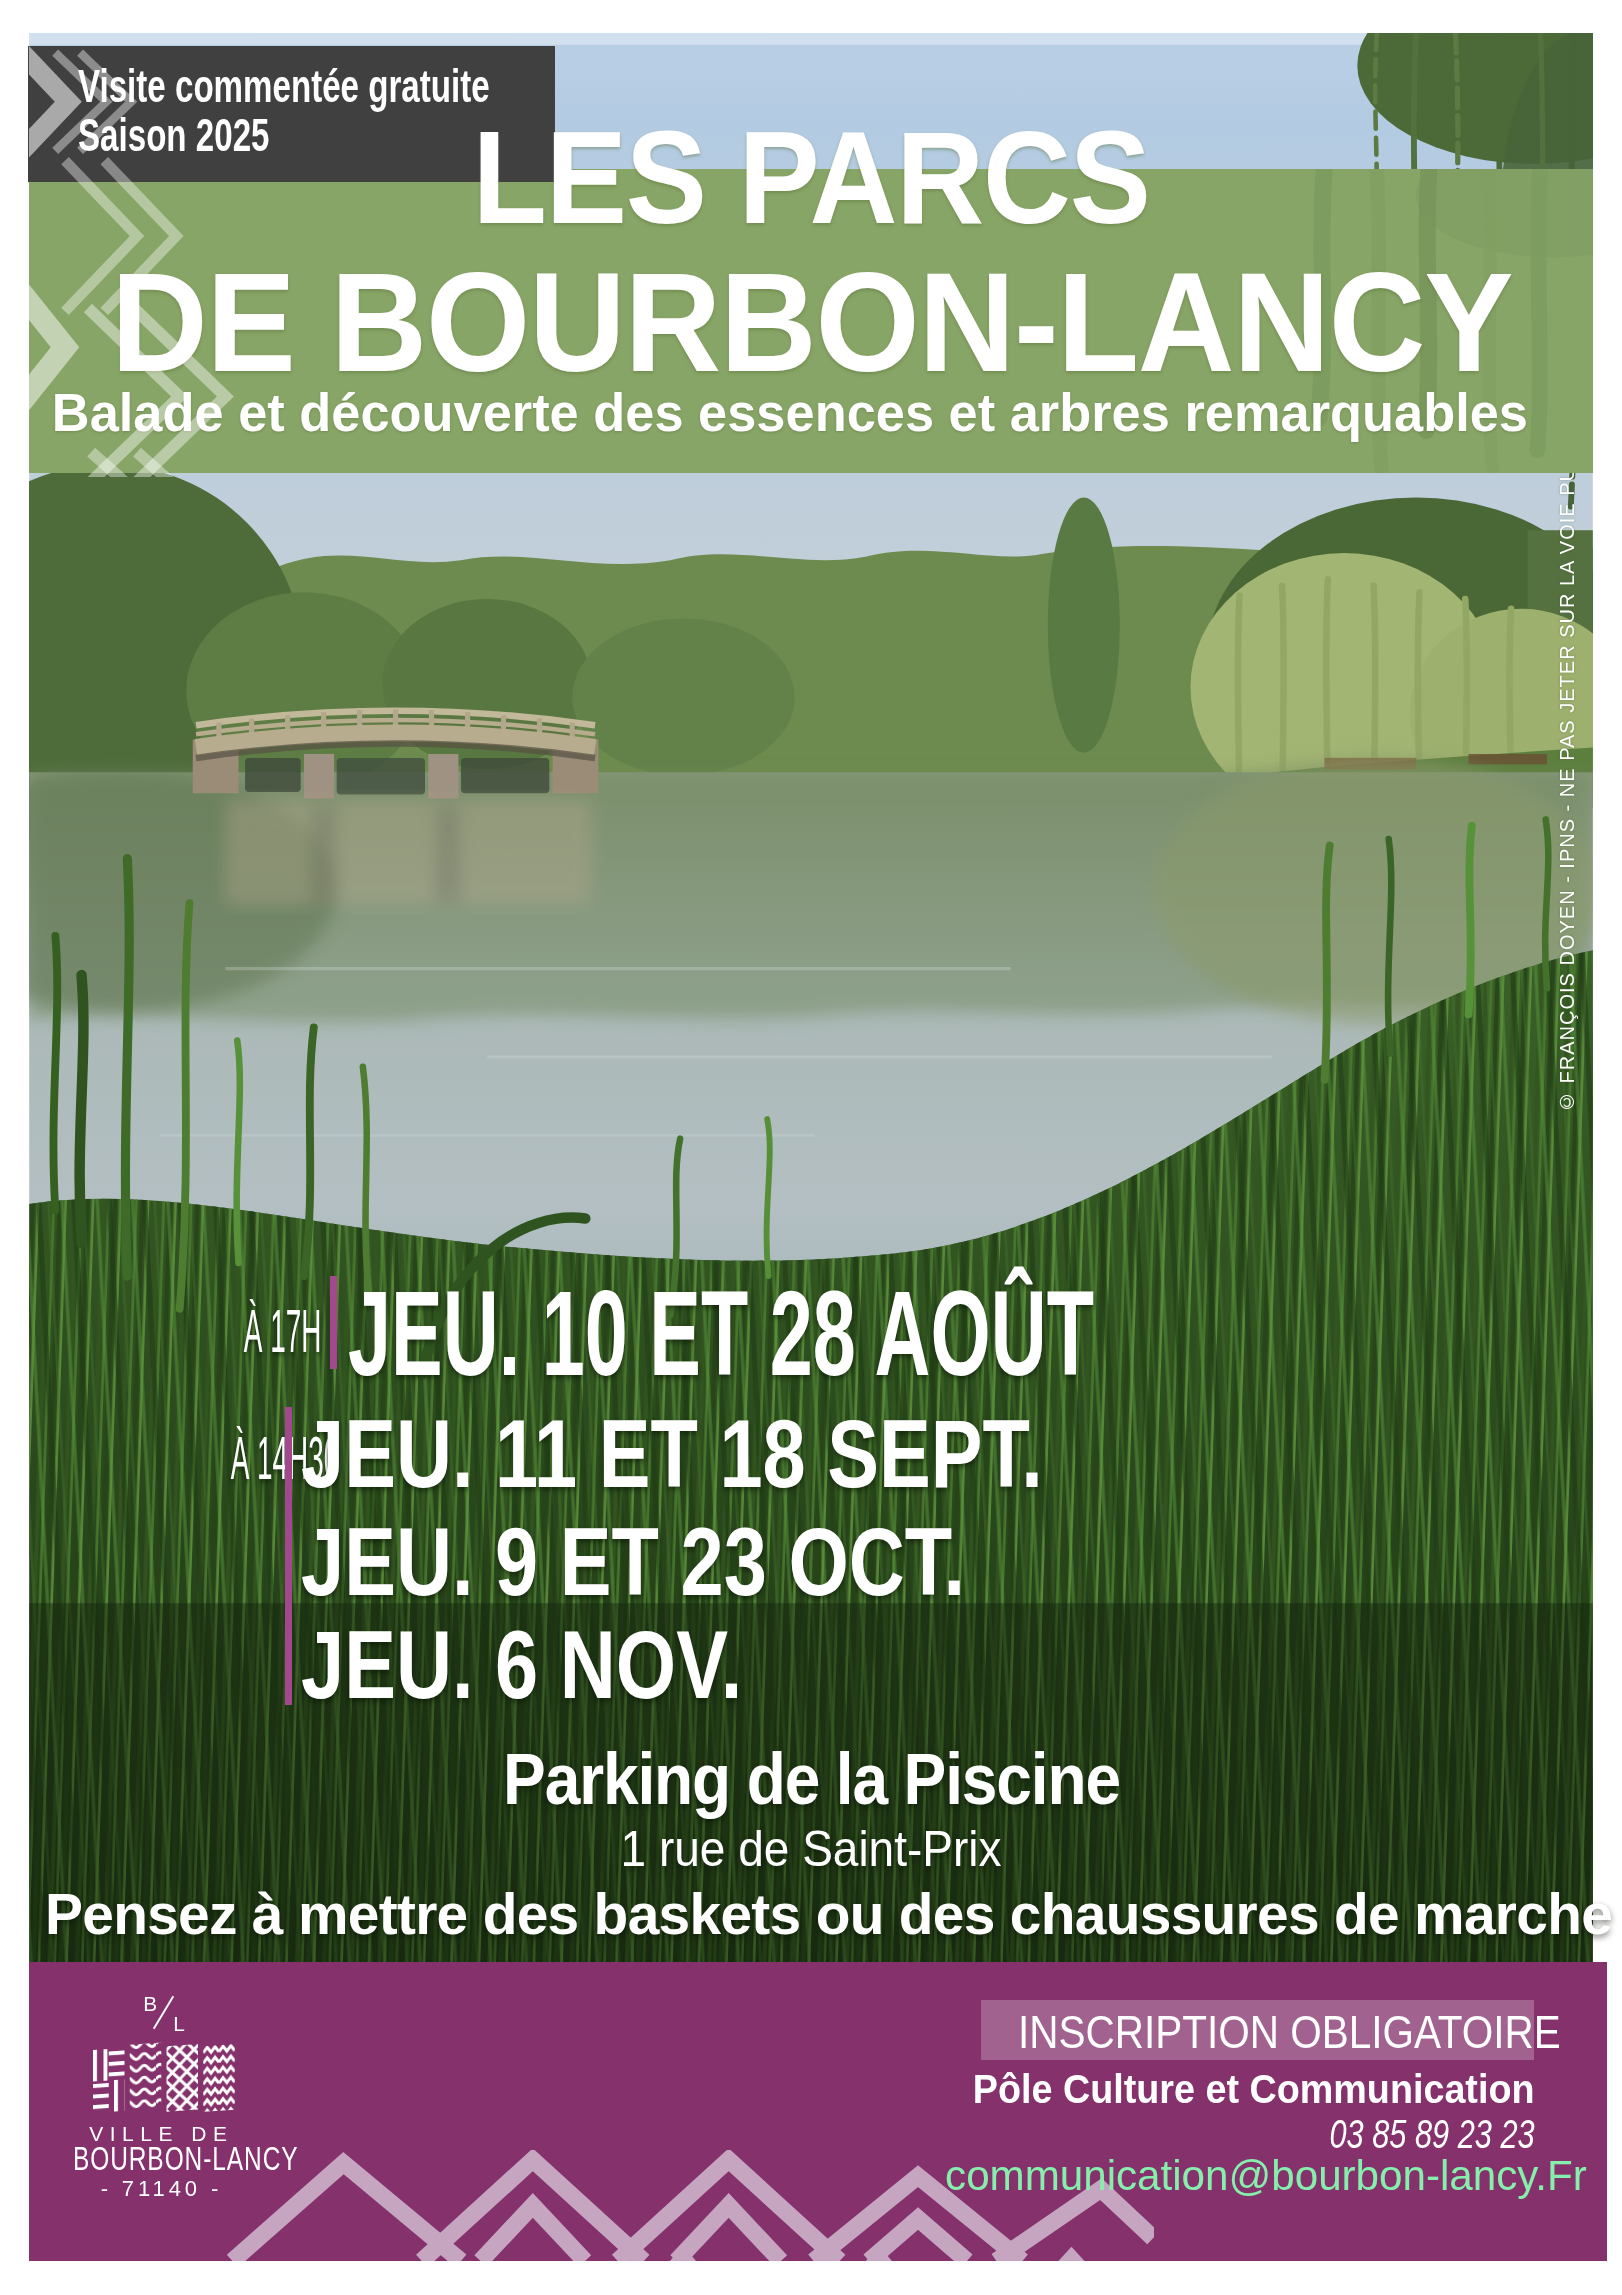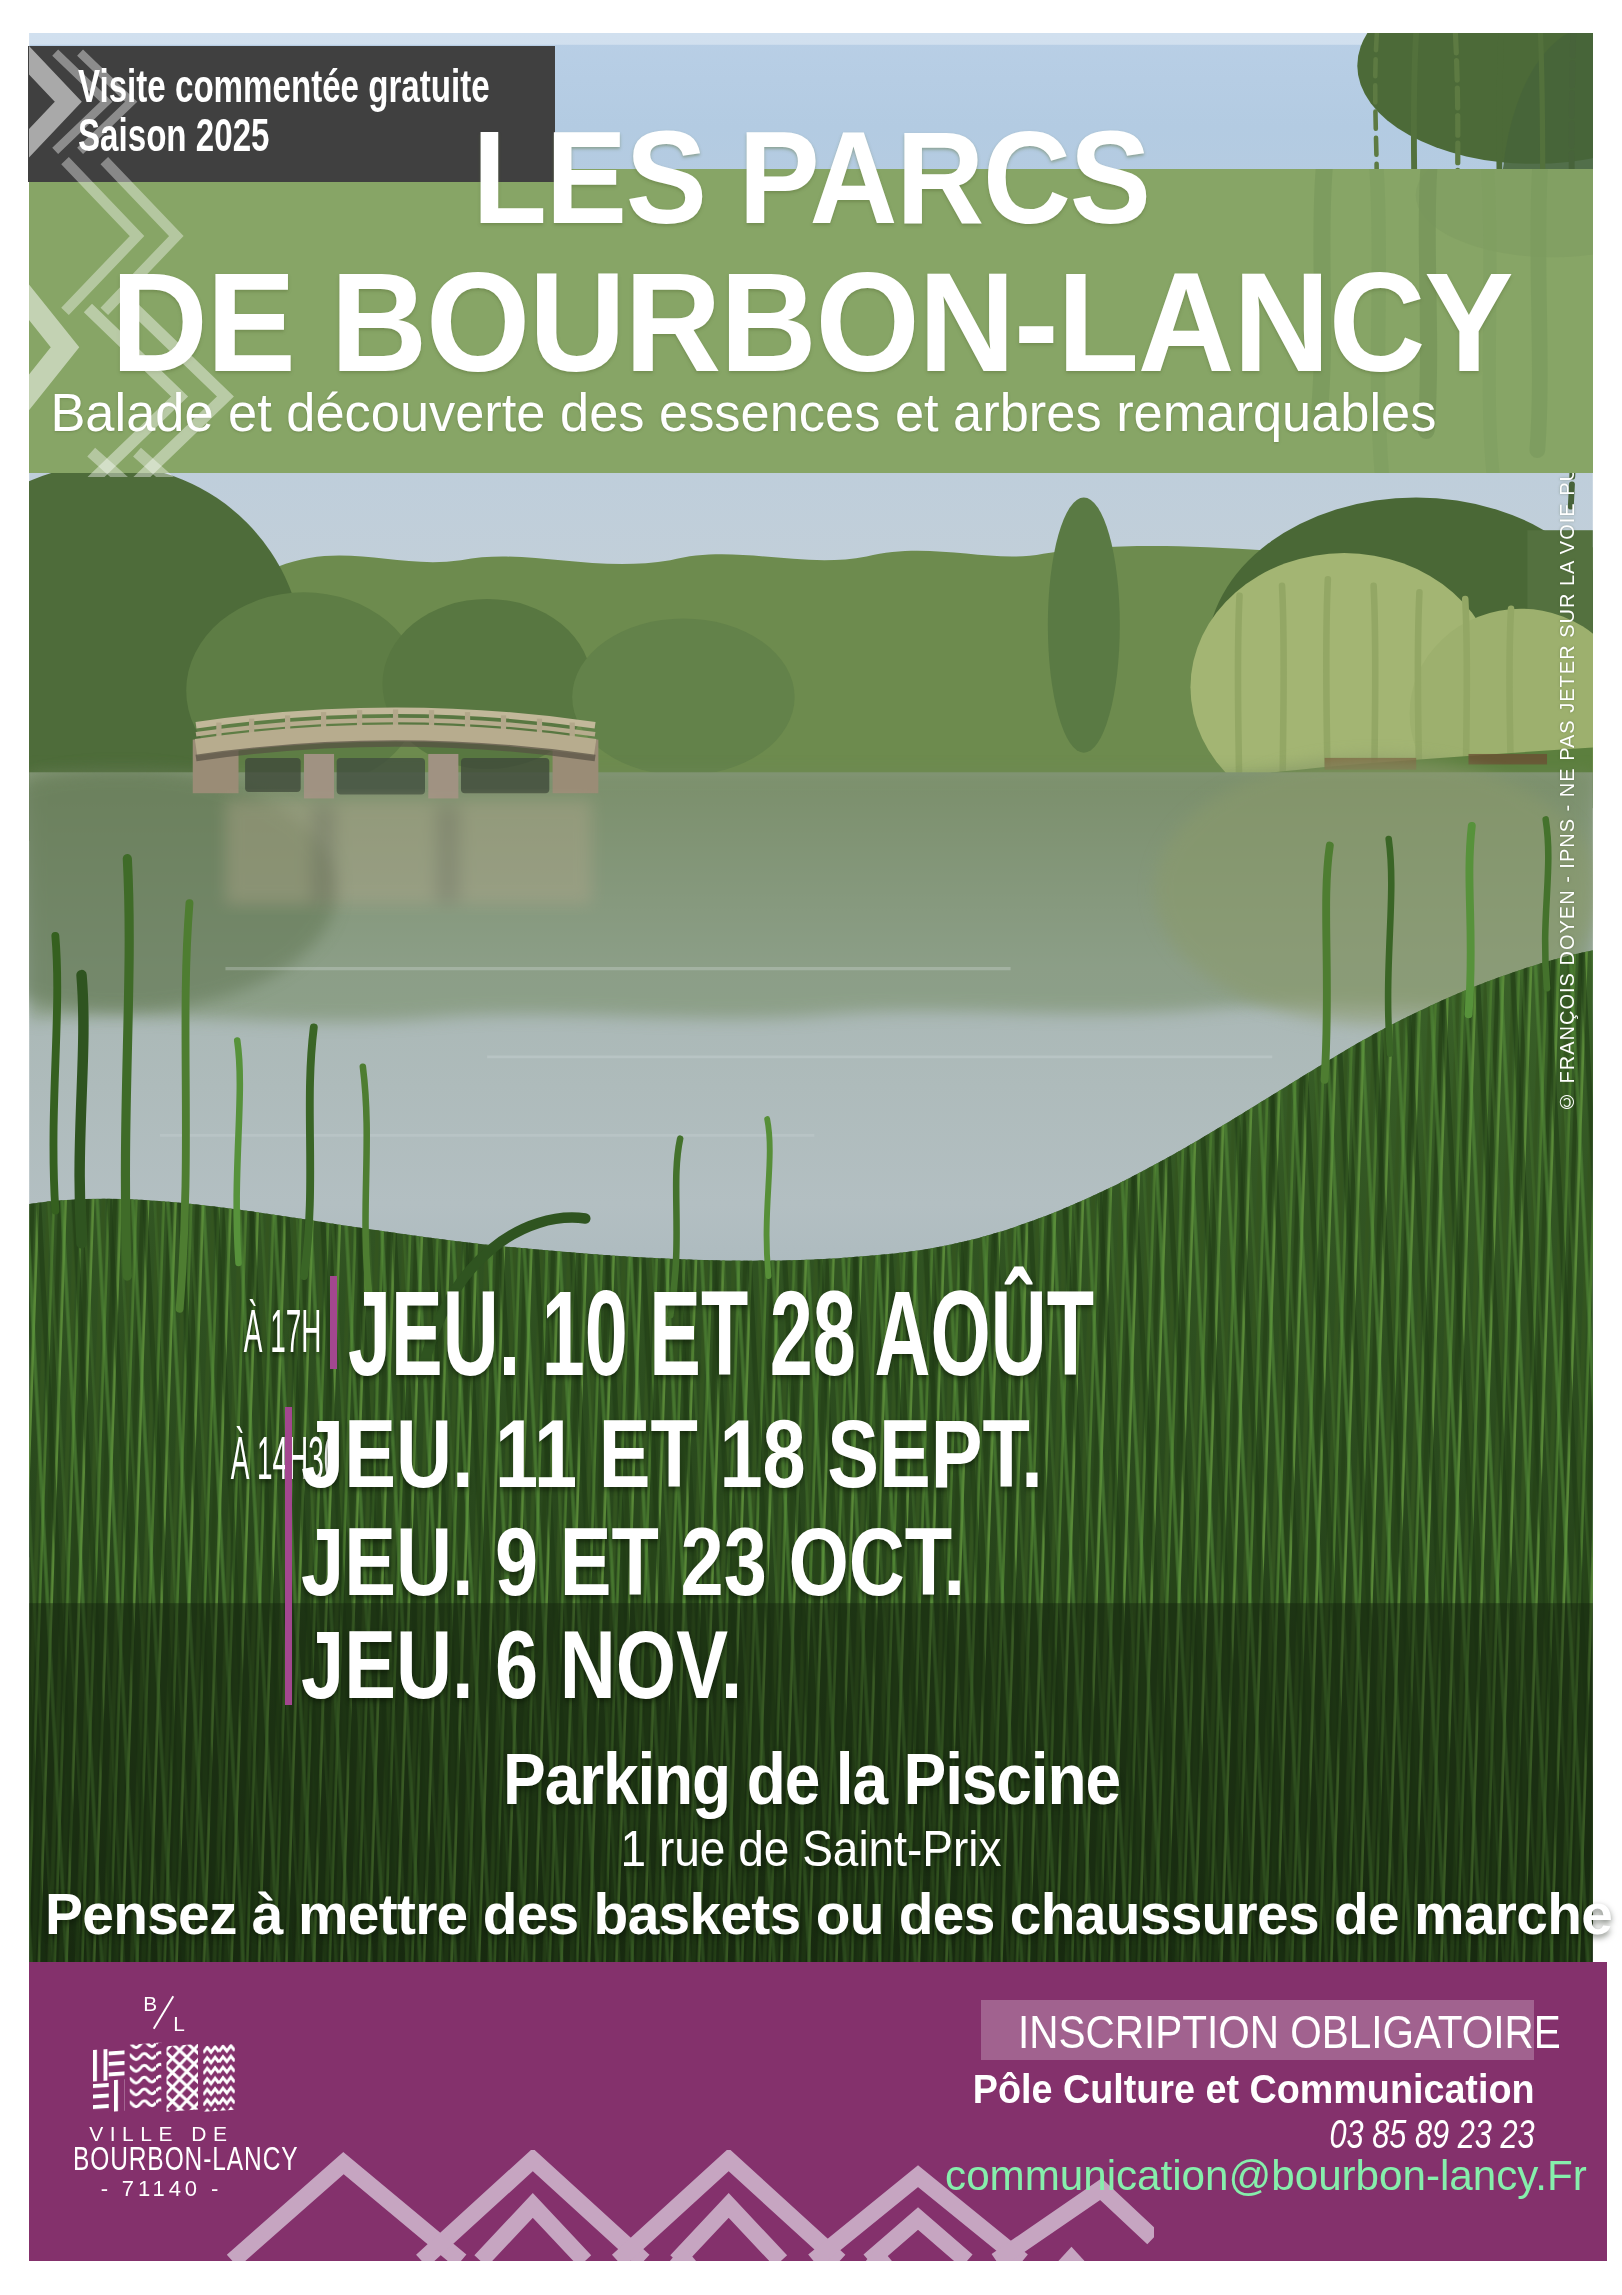--- a/index.html
+++ b/index.html
@@ -29,21 +29,21 @@
 
   
   #badge{left:27.5px;top:46px;width:527px;height:136px;background:#404040;}
   #badge .line{position:absolute;left:50px;font-size:46px;font-weight:700;color:#fff;}
 
   
   .title-line{left:29.4px;width:1564px;color:#fff;font-weight:700;
               text-shadow:0 2px 3.3px rgba(92,112,58,.45);}
   #title1{top:112px;font-size:131px;letter-spacing:-1.3px;}
   #title2{top:252px;font-size:141px;letter-spacing:-1.3px;}
-  #subtitle{left:29.4px;top:385px;width:1412px;font-size:54px;font-weight:400;color:#fff;
+  #subtitle{left:29.4px;top:385px;width:1412px;font-size:54px;font-weight:700;color:#fff;
             text-shadow:0 1.3px 2.6px rgba(80,100,50,.4);}
 
   
   .ph-txt{color:#fff;text-shadow:0 2.6px 6.5px rgba(5,15,2,.5);}
   #time1{left:118px;top:1300px;width:203px;font-size:62px;font-weight:400;}
   #bar1{left:330px;top:1276px;width:7.2px;height:93px;background:#a3478f;}
   #date1{left:348px;top:1273px;font-size:121px;font-weight:700;}
   #time2{left:98px;top:1427px;width:188px;font-size:62px;font-weight:400;}
   #bar2{left:285px;top:1407px;width:7.2px;height:298px;background:#a3478f;}
   .d2{left:301px;font-size:97px;font-weight:700;}

